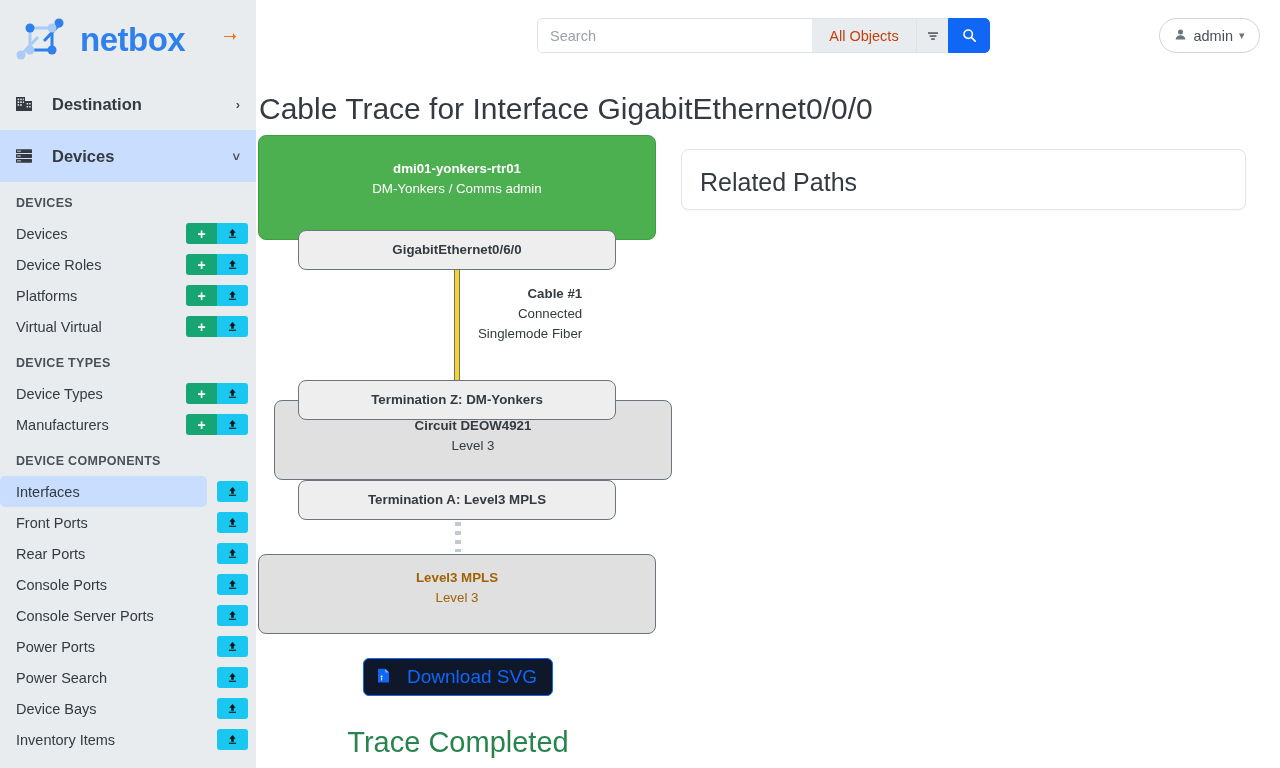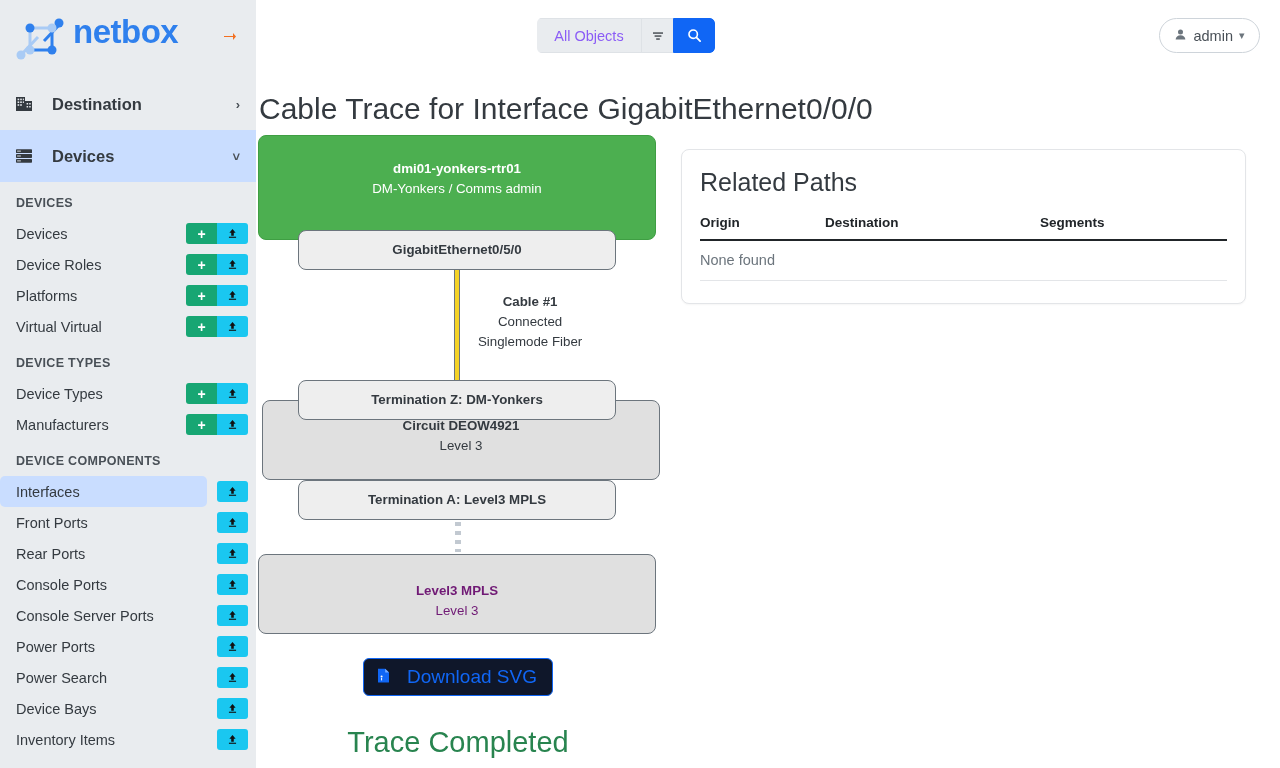--- a/index.html
+++ b/index.html
@@ -18,21 +18,21 @@
     width: 256px; height: 768px; flex: 0 0 256px;
     background: #e9ecef;
     overflow: hidden;
     position: relative;
   }
   .brand-row {
     height: 78px;
     display: flex; align-items: center;
     padding: 0 18px 0 16px;
   }
-  .brand-logo { display:flex; align-items:flex-start; gap:1px; }
+  .brand-logo { display:flex; align-items:center; gap:8px; }
   .brand-pin { margin-left: auto; }
   .nav-top-item {
     height: 52px;
     display: flex; align-items: center;
     padding: 0 16px 0 14px;
     font-size: 16.5px;
     font-weight: 700;
     color: #343a40;
     cursor: pointer;
   }
@@ -85,21 +85,21 @@
     border-radius: 5px 0 0 5px;
     padding: 0 12px; font-size: 14.5px; color:#343a40;
     font-family: "Liberation Sans", sans-serif;
     background:#fff; outline:none;
   }
   .search-input::placeholder { color:#9aa0a6; }
   .search-scope {
     min-width: 104px; padding: 8px 14px;
     display:flex; align-items:center; justify-content:center;
     background:#e9ecef; border:1px solid #dee2e6; border-left:none; border-right:none;
-    font-size: 14.5px; color:#8b5cf6; cursor:pointer;
+    font-size: 14.5px; color:#c2410c; cursor:pointer;
   }
   .search-filter {
     width: 32px; display:flex; align-items:center; justify-content:center;
     background:#e9ecef; border:1px solid #dee2e6; border-left:1px solid #dee2e6; border-right:none;
     cursor:pointer;
   }
   .search-go {
     width: 42px; display:flex; align-items:center; justify-content:center;
     background:#1066f5; border:1px solid #1066f5; border-radius: 0 5px 5px 0;
     cursor:pointer;
@@ -136,35 +136,35 @@
     height: 105px; padding-top: 23px;
     width: 398px; margin-left: 0;
   }
   .node-term {
     background:#eeeeee; color:#343a40;
     width: 318px; margin-left: 40px;
     height: 40px; display:flex; align-items:center; justify-content:center;
   }
   .node-circuit {
     background:#e0e0e0; color:#343a40;
-    width: 398px; margin-left: 4px;
+    width: 398px; margin-left: 16px;
     height: 80px; padding-top: 15px;
   }
   .node-provider {
-    background:#e0e0e0; color:#701a75;
+    background:#e0e0e0; color:#a16207;
     width: 398px; margin-left:0;
-    height: 80px; padding-top: 26px;
+    height: 80px; padding-top: 13px;
   }
   .cable-seg { position:relative; height: 110px; }
   .cable-line {
     position:absolute; left: 199px; top: 0; width: 6px; height: 110px;
     background:#f5d327; border-left:1px solid #6c757d; border-right:1px solid #6c757d;
     transform: translateX(-3px);
   }
-  .cable-lbl { position:absolute; left: 220px; top: 22px; text-align:center; }
+  .cable-lbl { position:absolute; left: 220px; top: 14px; text-align:right; }
   .cable-lbl .cl1 { font-weight:700; font-size:13.3px; line-height:1.5; }
   .cable-lbl .cl2 { font-size:13.3px; line-height:1.5; color:#343a40; }
   .dotted-seg { position:relative; height: 34px; }
   .dotted-line {
     position:absolute; left:197px; top:2px; width:6px; height:30px;
     background-image: linear-gradient(#c2c9d1 50%, rgba(255,255,255,0) 0%);
     background-position: left top; background-size: 6px 9px; background-repeat: repeat-y;
   }
 
   .dl-btn {
@@ -447,20 +447,21 @@
             </svg>
           </button>
       </span>
     </div>
   </aside>
 
   <main class="main">
 
     <div class="topbar">
       <div class="searchwrap">
+        <input class="search-input" type="text" placeholder="Search" style="">
         <div class="search-scope">All Objects</div>
         <div class="search-filter">
           <svg width="14" height="14" viewBox="0 0 14 14">
             <rect x="2" y="3.4" width="10" height="1.3" fill="#343a40"></rect>
             <rect x="3.6" y="6.4" width="6.8" height="1.3" fill="#343a40"></rect>
             <rect x="5.2" y="9.4" width="3.6" height="1.3" fill="#343a40"></rect>
           </svg>
         </div>
         <div class="search-go">
           <svg width="15" height="15" viewBox="0 0 16 16">
@@ -487,21 +488,21 @@
     <div class="content">
 
       <div class="trace-col">
 
         <div class="node node-device">
           <div class="n1">dmi01-yonkers-rtr01</div>
           <div class="n2">DM-Yonkers / Comms admin</div>
         </div>
 
         <div class="node node-term" style="margin-top:-10px;">
-          <span class="n1">GigabitEthernet0/5/0</span>
+          <span class="n1">GigabitEthernet0/6/0</span>
         </div>
 
         <div class="cable-seg">
           <div class="cable-line"></div>
           <div class="cable-lbl">
             <div class="cl1">Cable #1</div>
             <div class="cl2">Connected</div>
             <div class="cl2">Singlemode Fiber</div>
           </div>
         </div>
@@ -541,33 +542,17 @@
             </span>
             <span>Download SVG</span>
           </button>
         </div>
 
         <div class="trace-status" style="margin-top:30px;">Trace Completed</div>
       </div>
 
       <section class="card">
         <div class="card-title">Related Paths</div>
-        <div class="tbl-wrap">
-          <table class="tbl">
-            <thead>
-              <tr>
-                <th class="col-origin">Origin</th>
-                <th class="col-dest">Destination</th>
-                <th>Segments</th>
-              </tr>
-            </thead>
-            <tbody>
-              <tr>
-                <td colspan="3">None found</td>
-              </tr>
-            </tbody>
-          </table>
-        </div>
       </section>
 
     </div>
   </main>
 </div>
 
 </body></html>

